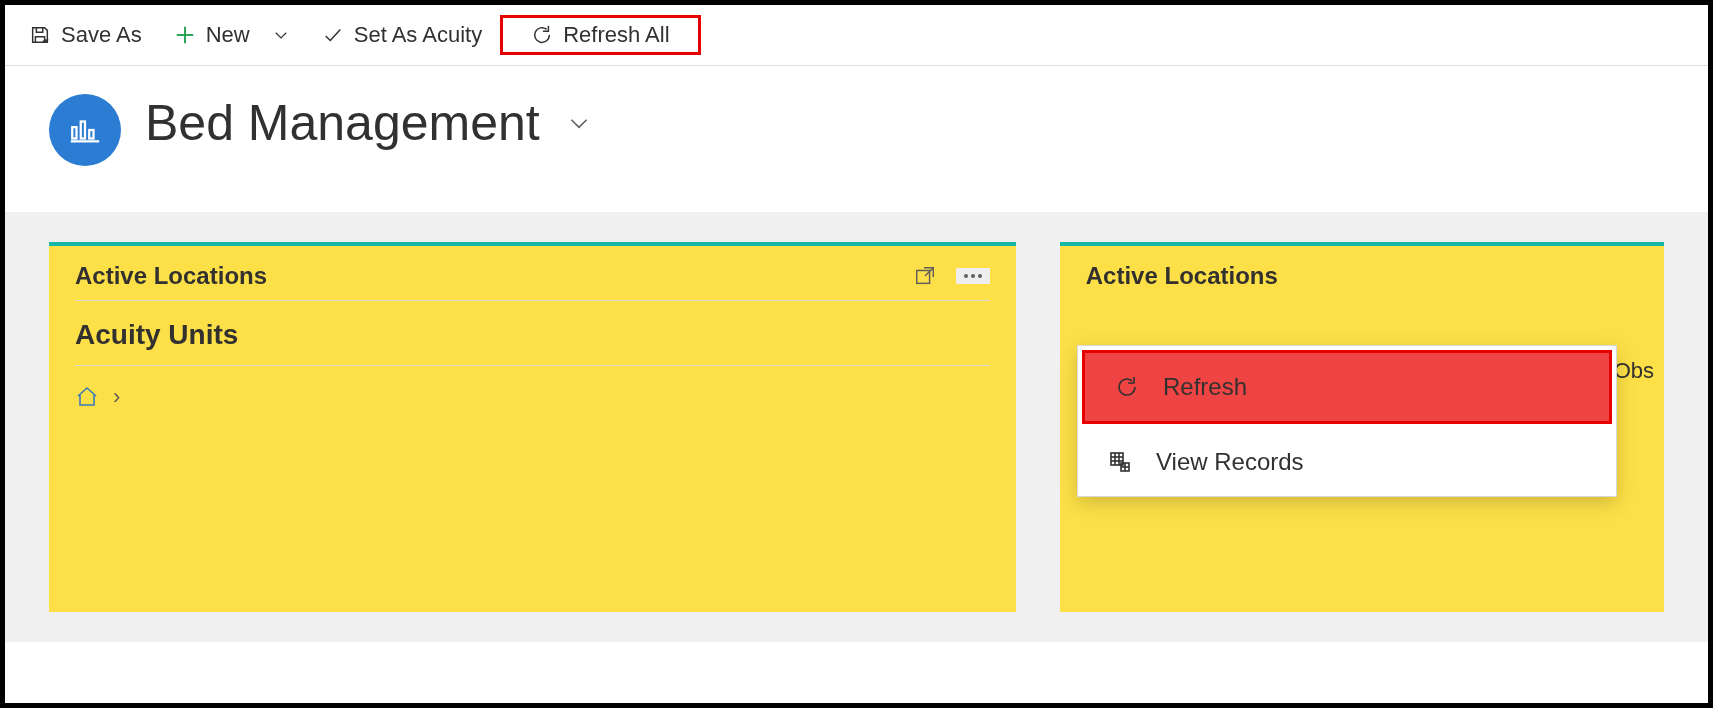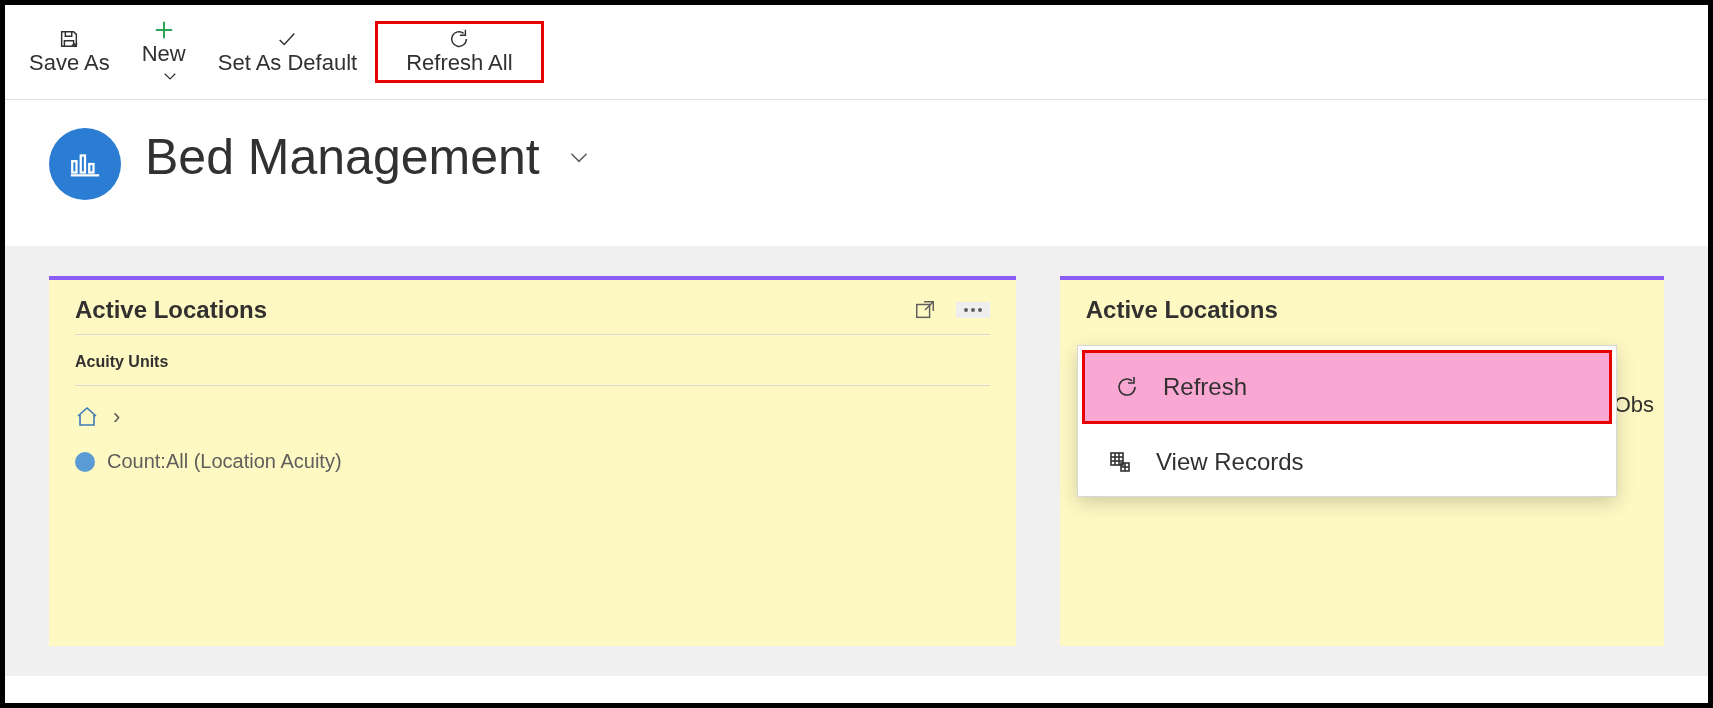--- a/index.html
+++ b/index.html
@@ -18,23 +18,22 @@
     align-items: center;
     gap: 32px;
     padding: 14px 24px;
     border-bottom: 1px solid #e1dfdd;
     font-size: 22px;
     color: #323130;
   }
   .toolbar-item {
     display: flex;
     align-items: center;
-    gap: 0;
+    gap: 10px;
     cursor: pointer;
-    flex-direction: column;
   }
   .toolbar-item.highlight {
     border: 3px solid #e60000;
     padding: 4px 28px;
     margin: -4px -14px;
   }
   .icon { display: inline-flex; align-items: center; justify-content: center; }
   .page-header {
     display: flex;
     align-items: flex-start;
@@ -58,22 +57,22 @@
   }
   .dashboard-area {
     background: #f0f0f0;
     padding: 30px 44px 0;
     height: 430px;
     display: flex;
     gap: 44px;
     align-items: flex-start;
   }
   .panel {
-    background: #fef9c3;
-    border-top: 4px solid #8b5cf6;
+    background: #fde047;
+    border-top: 4px solid #14b8a6;
     flex: 1;
     position: relative;
     height: 370px;
     overflow: hidden;
   }
   .panel-inner { padding: 0 26px; }
   .panel-title-row {
     display: flex;
     align-items: center;
     justify-content: space-between;
@@ -85,21 +84,21 @@
     font-weight: 600;
     color: #323130;
   }
   .panel-actions {
     display: flex;
     gap: 20px;
     align-items: center;
     color: #605e5c;
   }
   .panel-subtitle {
-    font-size: 16px;
+    font-size: 28px;
     font-weight: 600;
     padding: 18px 0 14px;
     border-bottom: 1px solid #d8d8d8;
   }
   .breadcrumb-row {
     display: flex;
     align-items: center;
     gap: 14px;
     padding: 18px 0 20px;
     font-size: 22px;
@@ -171,21 +170,21 @@
   }
   .menu-item {
     display: flex;
     align-items: center;
     gap: 24px;
     padding: 20px 30px;
     font-size: 24px;
     cursor: pointer;
   }
   .menu-item.hl {
-    background: #f9a8d4;
+    background: #ef4444;
     border: 3px solid #e60000;
     margin: 4px;
   }
   svg { display: block; }
 </style>
 </head>
 <body>
 
 <div class="toolbar">
   <div class="toolbar-item">
@@ -213,21 +212,21 @@
         <polyline points="5 9 12 16 19 9"></polyline>
       </svg>
     </span>
   </div>
   <div class="toolbar-item">
     <span class="icon">
       <svg width="22" height="22" viewBox="0 0 24 24" fill="none" stroke="#323130" stroke-width="1.6">
         <polyline points="4 13 9 18 20 6"></polyline>
       </svg>
     </span>
-    <span>Set As Default</span>
+    <span>Set As Acuity</span>
   </div>
   <div class="toolbar-item highlight">
     <span class="icon">
       <svg width="22" height="22" viewBox="0 0 24 24" fill="none" stroke="#323130" stroke-width="1.6">
         <path d="M20 12a8 8 0 1 1-3-6.2"></path>
           <polyline points="19 2 19 8 13 8" fill="none"></polyline>
       </svg>
     </span>
     <span>Refresh All</span>
   </div>
@@ -278,24 +277,20 @@
       <div class="panel-subtitle">Acuity Units</div>
       <div class="breadcrumb-row">
         <span class="icon">
           <svg width="24" height="24" viewBox="0 0 24 24" fill="none" stroke="#3b79b7" stroke-width="1.6">
             <path d="M3 11l9-8 9 8"></path>
               <path d="M5 10v10h14V10"></path>
           </svg>
         </span>
         <span style="color:#605e5c">›</span>
       </div>
-      <div class="legend-row">
-        <span class="legend-dot"></span>
-        <span>Count:All (Location Acuity)</span>
-      </div>
     </div>
     <div class="chart-axis">
       <div class="tick first"></div>
       <div class="tick"></div>
       <div class="tick"></div>
       <div class="tick"></div>
       <div class="tick"></div>
       <div class="tick"></div>
     </div>
   </div>

